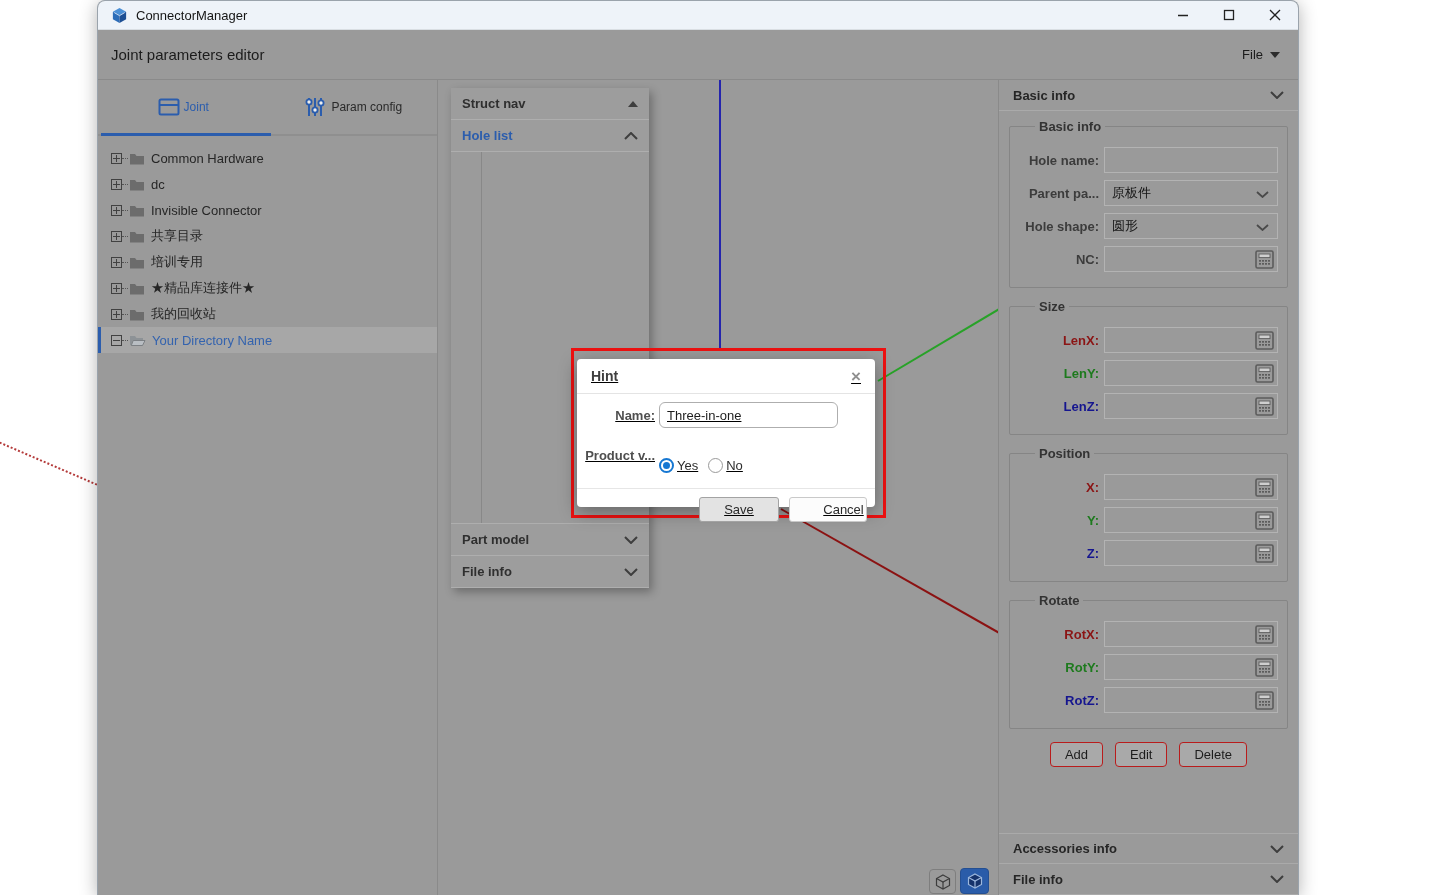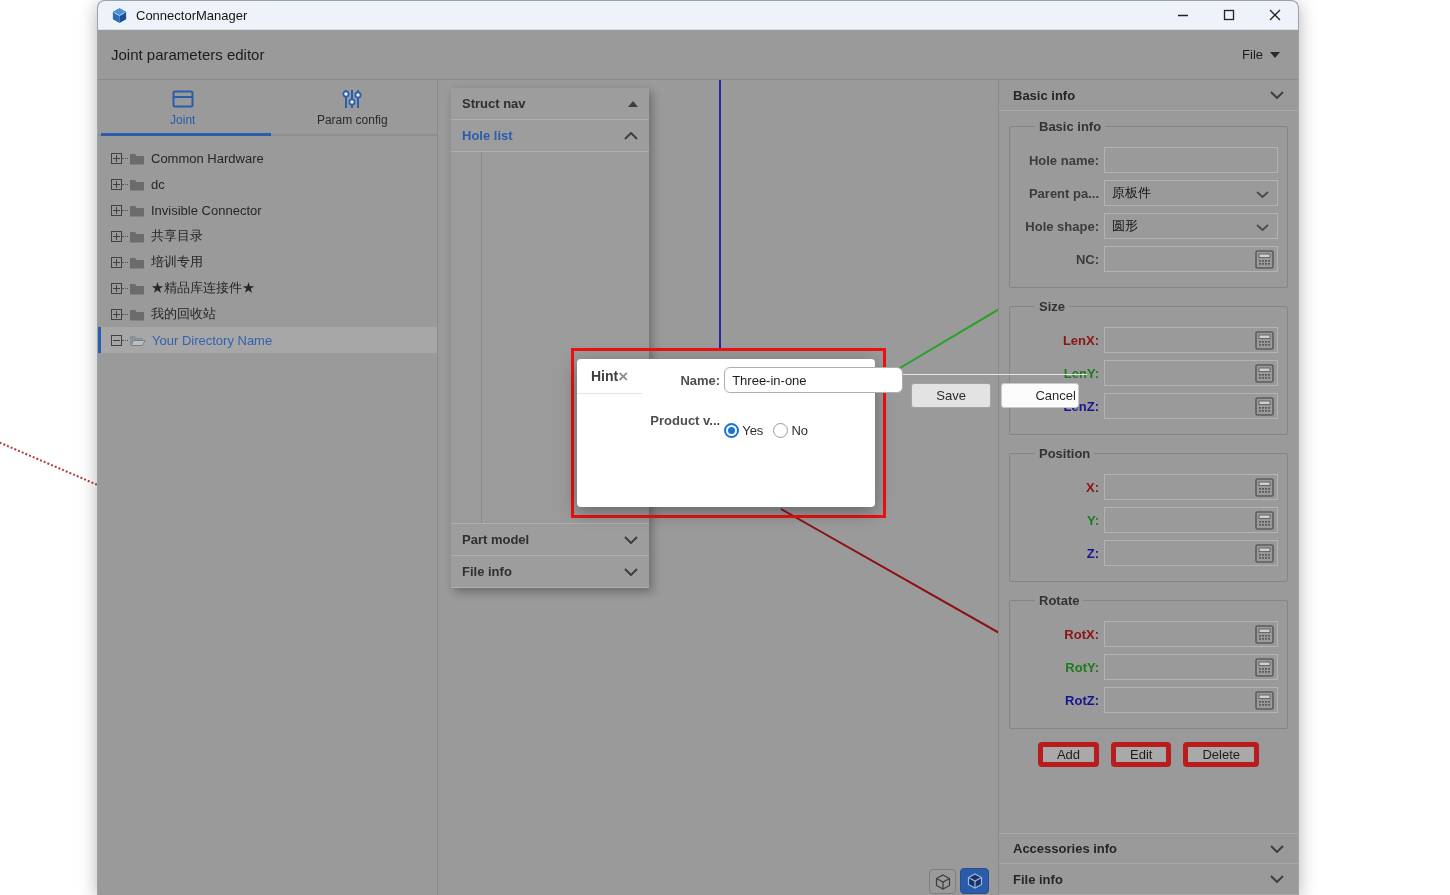--- a/index.html
+++ b/index.html
@@ -27,21 +27,21 @@
     background:#9a9a9a; border-bottom:1px solid #8a8a8a; }
   .appheader .ptitle { font-size:15px; color:#1c1c1c; }
   .file-menu { margin-left:auto; display:flex; align-items:center; gap:7px; font-size:13px; color:#1c1c1c; }
   .caret-down { width:0; height:0; border-left:5px solid transparent; border-right:5px solid transparent; border-top:6px solid #2c2c2c; }
 
   .appbody { display:flex; height:815px; }
 
   
   .left-panel { width:340px; flex:none; border-right:1px solid #8a8a8a; display:flex; flex-direction:column; }
   .tabs { height:56px; flex:none; display:flex; position:relative; border-bottom:2px solid #8f8f8f; }
-  .tab { width:50%; display:flex; flex-direction:column; align-items:center; justify-content:center; gap:3px; cursor:pointer; }
+  .tab { width:50%; display:flex; flex-direction:row; align-items:center; justify-content:center; gap:3px; cursor:pointer; }
   .tab .tlabel { font-size:12px; color:#2a2a2a; }
   .tab.active .tlabel { color:#2b5dad; }
   .tab-underline { position:absolute; left:3px; bottom:-2px; width:170px; height:3px; background:#2b5dad; }
 
   .tree { padding-top:9px; }
   .tree-row { height:26px; display:flex; align-items:center; padding-left:13px; position:relative; font-size:13px; color:#262626; cursor:pointer; }
   .tree-row.selected { background:#a7a7a7; color:#3463ae; }
   .tree-row.selected::before { content:""; position:absolute; left:0; top:0; bottom:0; width:3px; background:#2b5dad; }
   .expander { width:11px; height:11px; border:1px solid #414141; position:relative; flex:none; background:transparent; }
   .expander::before { content:""; position:absolute; left:1px; right:1px; top:4px; height:1px; background:#414141; }
@@ -83,28 +83,28 @@
   fieldset.group { margin:5px 10px 11px; border:1px solid #858585; border-radius:2px; padding:6px 9px 8px; }
   fieldset.group legend { font-size:13px; font-weight:bold; color:#333; padding:0 4px; margin-left:16px; }
   .frow { display:flex; align-items:center; margin:7px 0; }
   .flabel { width:80px; flex:none; text-align:right; font-size:13px; font-weight:bold; color:#3c3c3c; margin-right:5px; white-space:nowrap; overflow:hidden; }
   .flabel.ax { color:#8b1515; } .flabel.ay { color:#1d7a1d; } .flabel.az { color:#15158f; }
   .fctrl { flex:1; height:26px; border:1px solid #b3b3b3; position:relative; display:flex; align-items:center;
     padding:0 24px 0 7px; font-size:13px; color:#141414; background:transparent; }
   .fctrl .calc { position:absolute; right:3px; top:3px; display:flex; }
   .fctrl .chev { position:absolute; right:8px; top:10px; display:flex; }
   .rp-buttons { display:flex; justify-content:center; gap:12px; margin:13px 0 10px; }
-  .rp-btn { height:25px; padding:0 14px; background:#a9a9a9; border:5px solid #b91c1c; border-radius:4px;
+  .rp-btn { height:25px; padding:0 14px; background:#a9a9a9; border:1px solid #b91c1c; border-radius:4px;
     font-size:13px; color:#1d1d1d; font-family:"Liberation Sans",sans-serif; cursor:pointer; }
 
   
   .dialog-frame { position:absolute; left:571px; top:348px; width:315px; height:170px;
     border:3px solid #ee1111; z-index:20; pointer-events:none; }
   .dialog { position:absolute; left:577px; top:359px; width:298px; height:148px; background:#fff;
-    border-radius:4px; box-shadow:0 5px 18px rgba(0,0,0,.35); z-index:21; display:flex; flex-direction:row; }
+    border-radius:4px; box-shadow:0 5px 18px rgba(0,0,0,.35); z-index:21; display:flex; flex-direction:column;text-decoration:underline; }
   .dlg-head { height:35px; flex:none; display:flex; align-items:center; justify-content:space-between;
     padding:0 14px; border-bottom:1px solid #e4e4e4; }
   .dlg-title { font-size:14px; font-weight:bold; color:#3f3f3f; }
   .dlg-close { font-size:17px; font-weight:bold; color:#8f8f8f; line-height:1; cursor:pointer; }
   .dlg-body { padding-top:8px; }
   .dlg-row { display:flex; align-items:center; }
   .dlg-row + .dlg-row { margin-top:10px; }
   .dlg-label { width:78px; flex:none; text-align:right; font-size:13px; font-weight:bold; color:#4f4f4f; margin-right:4px; white-space:nowrap; }
   .dlg-input { width:179px; height:26px; border:1px solid #aeaeae; border-radius:6px; padding:0 7px;
     font-size:13px; color:#1d1d1d; font-family:"Liberation Sans",sans-serif; background:#fff; }

